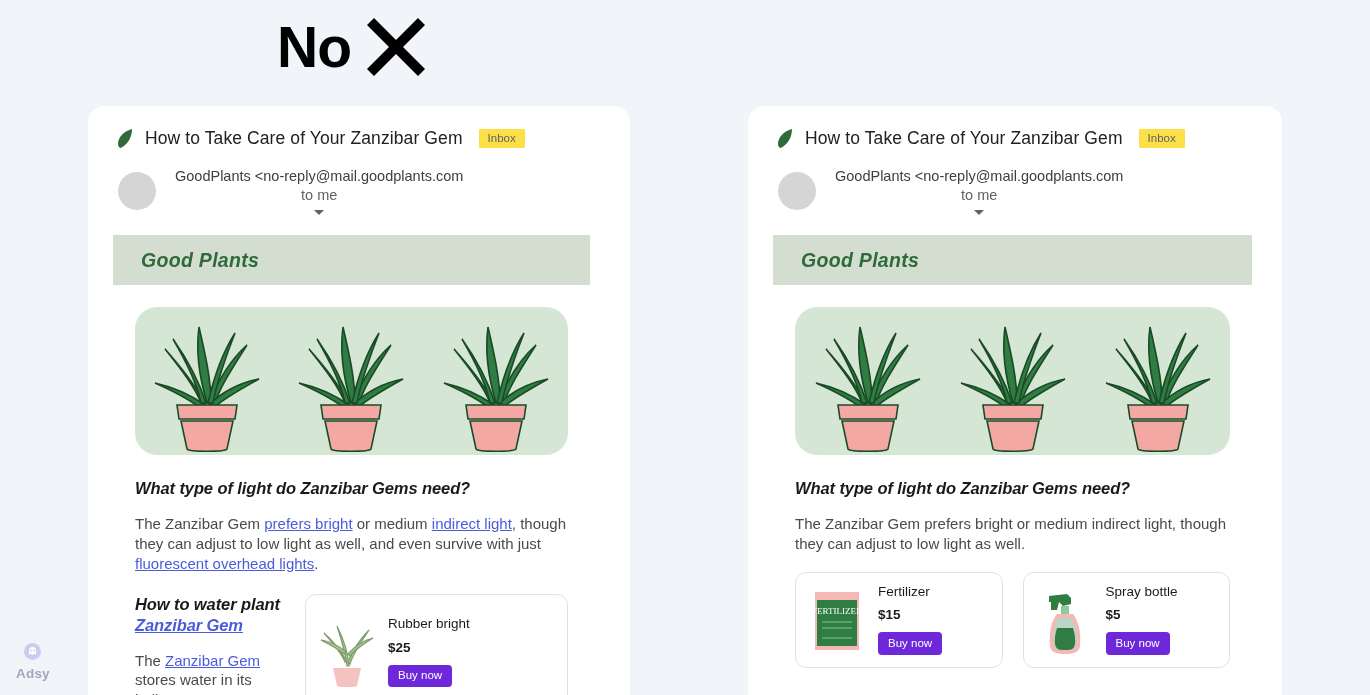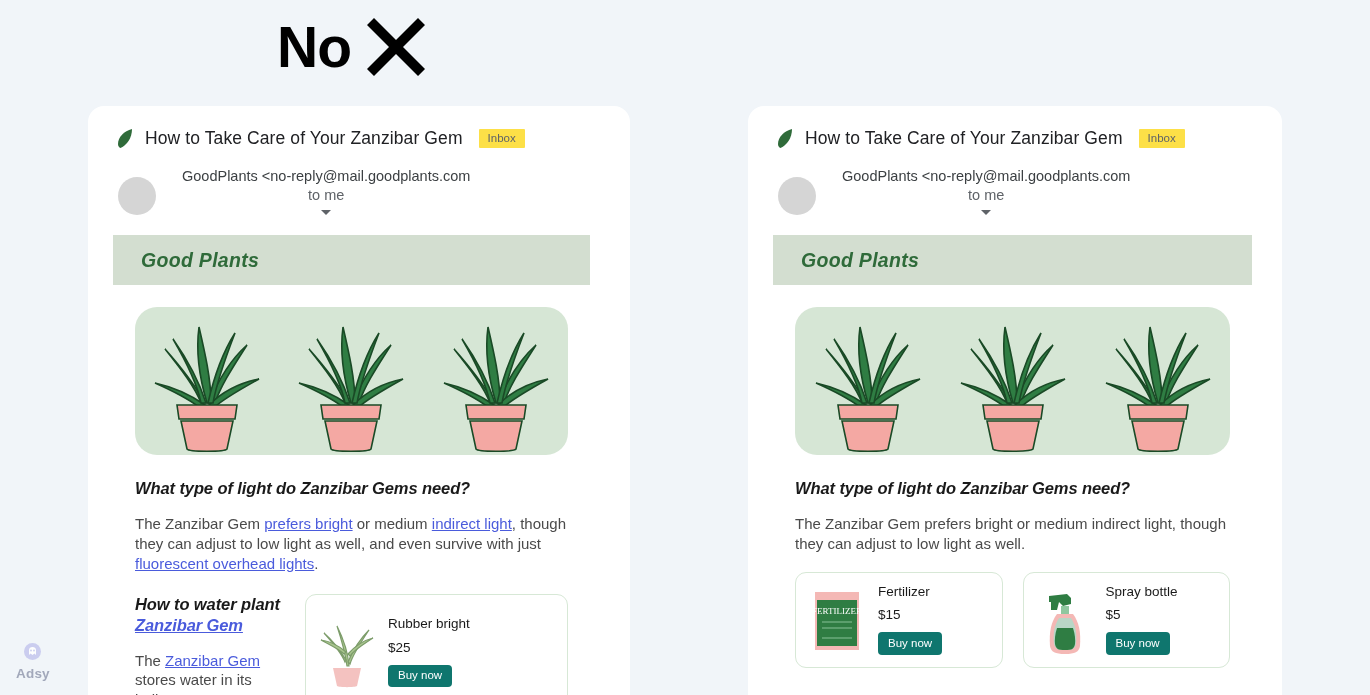--- a/index.html
+++ b/index.html
@@ -39,21 +39,21 @@
   .leaf-icon { width: 15px; height: 19px; flex: none; display: block; }
   .subject {
     font-size: 17.5px; color: #202124; font-weight: 400;
     letter-spacing: .1px; white-space: nowrap;
   }
   .inbox-pill {
     background: #fde047; color: #5f6368;
     font-size: 11.5px; padding: 3.5px 9px; border-radius: 1px;
     line-height: 1.1; margin-left: 4px;
   }
-  .sender-row { display: flex; align-items: flex-end; gap: 26px; margin-top: 17px; }
+  .sender-row { display: flex; align-items: center; gap: 19px; margin-top: 17px; }
   .avatar {
     width: 38px; height: 38px; border-radius: 50%;
     background: #d5d5d5; flex: none; margin-top: 1px;
   }
   .sender-lines { padding-top: 2px; }
   .sender-name { font-size: 14.5px; color: #3c4043; line-height: 1.2; }
   .to-me {
     font-size: 14.5px; color: #5f6368; margin-top: 2px;
     display: flex; align-items: center; gap: 5px; flex-direction: column;
   }
@@ -105,24 +105,24 @@
   .split-col h2 { margin-top: 0; }
 
   .prod-card {
     border: 1.5px solid #d7e8d6; border-radius: 11px;
     background: #fff; padding: 11px 13px;
     display: flex; align-items: center; gap: 13px;
     flex: 1;
   }
   .prod-img { width: 56px; height: 72px; flex: none; display: block; }
   .prod-name { font-size: 13.5px; color: #1a1a1a; line-height: 1.2; }
-  .prod-price { font-size: 13.5px; color: #1a1a1a; margin-top: 7px; }
+  .prod-price { font-size: 13.5px; color: #1a1a1a; margin-top: 7px; font-weight: bold; }
   .buy-btn {
     display: inline-block; margin-top: 10px;
-    background: #0f766e; color: #ffffff;
+    background: #6d28d9; color: #ffffff;
     font-size: 11.5px; padding: 4.5px 10px; border-radius: 4px;
     border: none; cursor: pointer; line-height: 1.2;
   }
   .prod-row { display: flex; gap: 20px; margin-top: 18px; }
   .prod-row .prod-card { width: 150px; }
 
   
   .watermark {
     position: absolute; left: 16px; bottom: 14px;
     display: flex; align-items: center; gap: 6px; opacity: .9; flex-direction: column;

